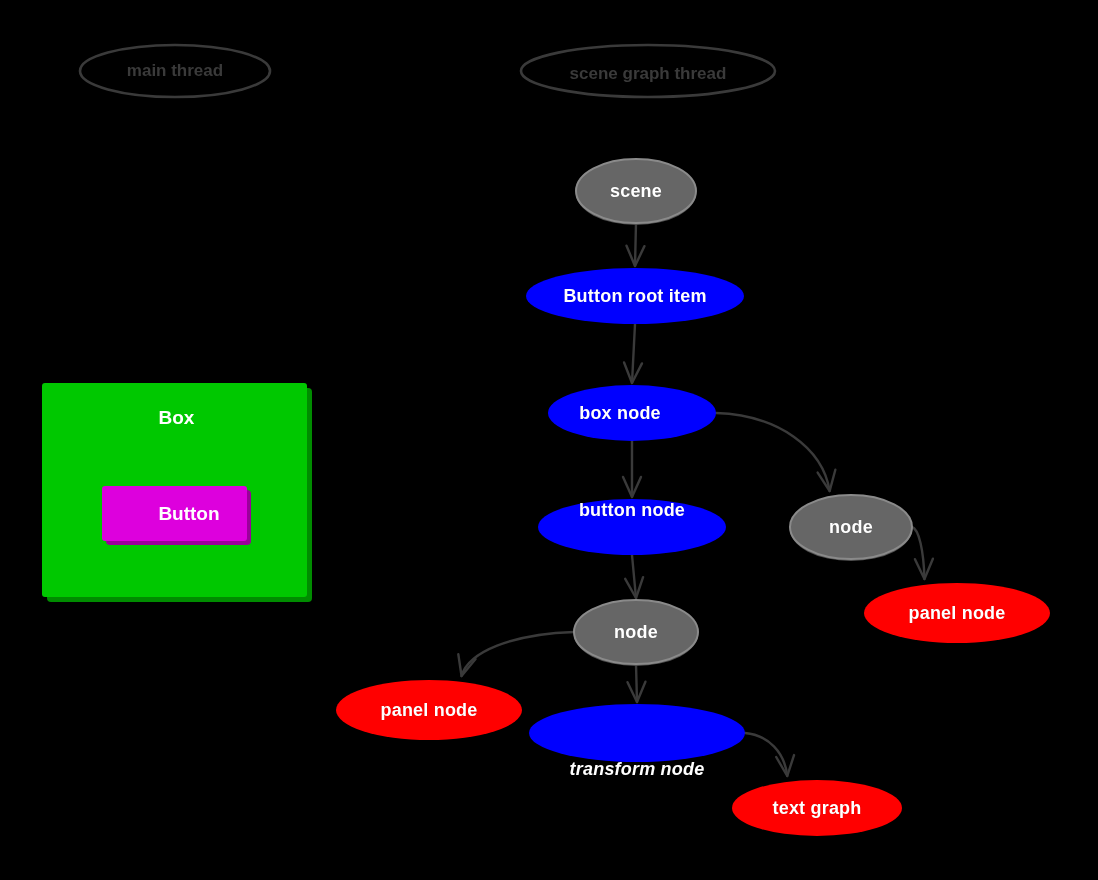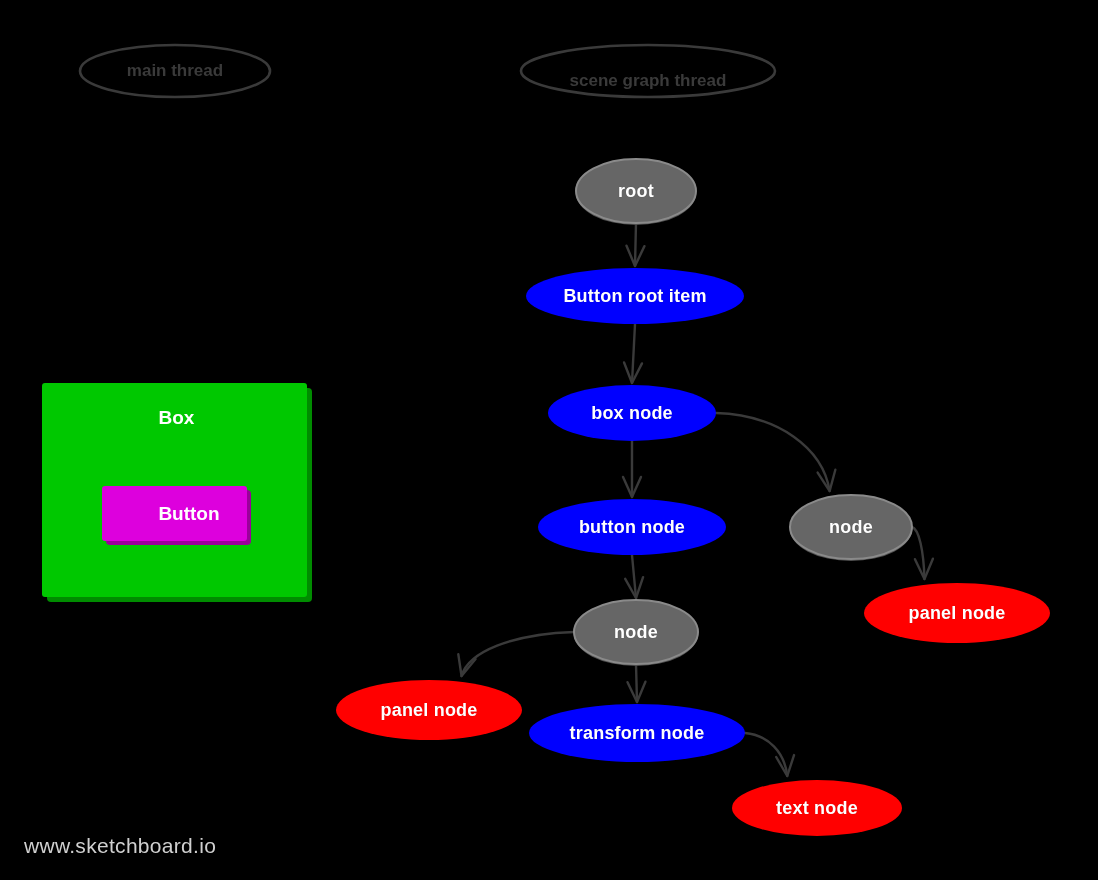--- a/index.html
+++ b/index.html
@@ -115,29 +115,28 @@
       <ellipse cx="957" cy="613" rx="93" ry="30" fill="#ff0000" stroke="none" stroke-width="0"></ellipse>
       <ellipse cx="636" cy="634" rx="62" ry="32" fill="#4f4f4f"></ellipse>
       <ellipse cx="636" cy="632" rx="62" ry="32" fill="#666666" stroke="#8a8a8a" stroke-width="2"></ellipse>
       <ellipse cx="429" cy="710" rx="93" ry="30" fill="#ff0000" stroke="none" stroke-width="0"></ellipse>
       <ellipse cx="637" cy="733" rx="108" ry="29" fill="#0000ff" stroke="none" stroke-width="0"></ellipse>
       <ellipse cx="817" cy="808" rx="85" ry="28" fill="#ff0000" stroke="none" stroke-width="0"></ellipse>
     </svg>
 
   <div id="label-layer">
       <div class="thread-label" style="left: 80px; top: 45px; width: 190px; height: 52px;">main thread</div>
-      <div class="thread-label" style="left: 521px; top: 55px; width: 254px; height: 52px;">scene graph thread</div>
+      <div class="thread-label" style="left: 521px; top: 48px; width: 254px; height: 52px;">scene graph thread</div>
       <div class="box-label" style="left: 42px; top: 405px; width: 269px; height: 26px;">Box</div>
       <div class="box-label" style="left: 102px; top: 486px; width: 174px; height: 55px;">Button</div>
-      <div class="node-label" style="left: 576px; top: 159px; width: 120px; height: 64px;">root</div>
+      <div class="node-label" style="left: 576px; top: 159px; width: 120px; height: 64px;">scene</div>
       <div class="node-label" style="left: 526px; top: 268px; width: 218px; height: 56px;">Button root item</div>
-      <div class="node-label" style="left: 548px; top: 385px; width: 168px; height: 56px; text-align: center;">box node</div>
-      <div class="node-label" style="left: 538px; top: 499px; width: 188px; height: 56px;">button node</div>
+      <div class="node-label" style="left: 536px; top: 385px; width: 168px; height: 56px; text-align: center;">box node</div>
+      <div class="node-label" style="left: 538px; top: 482px; width: 188px; height: 56px;">button node</div>
       <div class="node-label" style="left: 790px; top: 495px; width: 122px; height: 64px;">node</div>
       <div class="node-label" style="left: 864px; top: 583px; width: 186px; height: 60px;">panel node</div>
       <div class="node-label" style="left: 574px; top: 600px; width: 124px; height: 64px;">node</div>
       <div class="node-label" style="left: 336px; top: 680px; width: 186px; height: 60px;">panel node</div>
-      <div class="node-label" style="left: 529px; top: 704px; width: 216px; height: 58px;">transform node</div>
-      <div class="node-label" style="left: 732px; top: 780px; width: 170px; height: 56px;">text node</div>
+      <div class="node-label" style="left: 529px; top: 740px; width: 216px; height: 58px; font-style: italic;">transform node</div>
+      <div class="node-label" style="left: 732px; top: 780px; width: 170px; height: 56px;">text graph</div>
     </div>
 
-  <div class="watermark">www.sketchboard.io</div>
 </div>
 
 </body></html>

